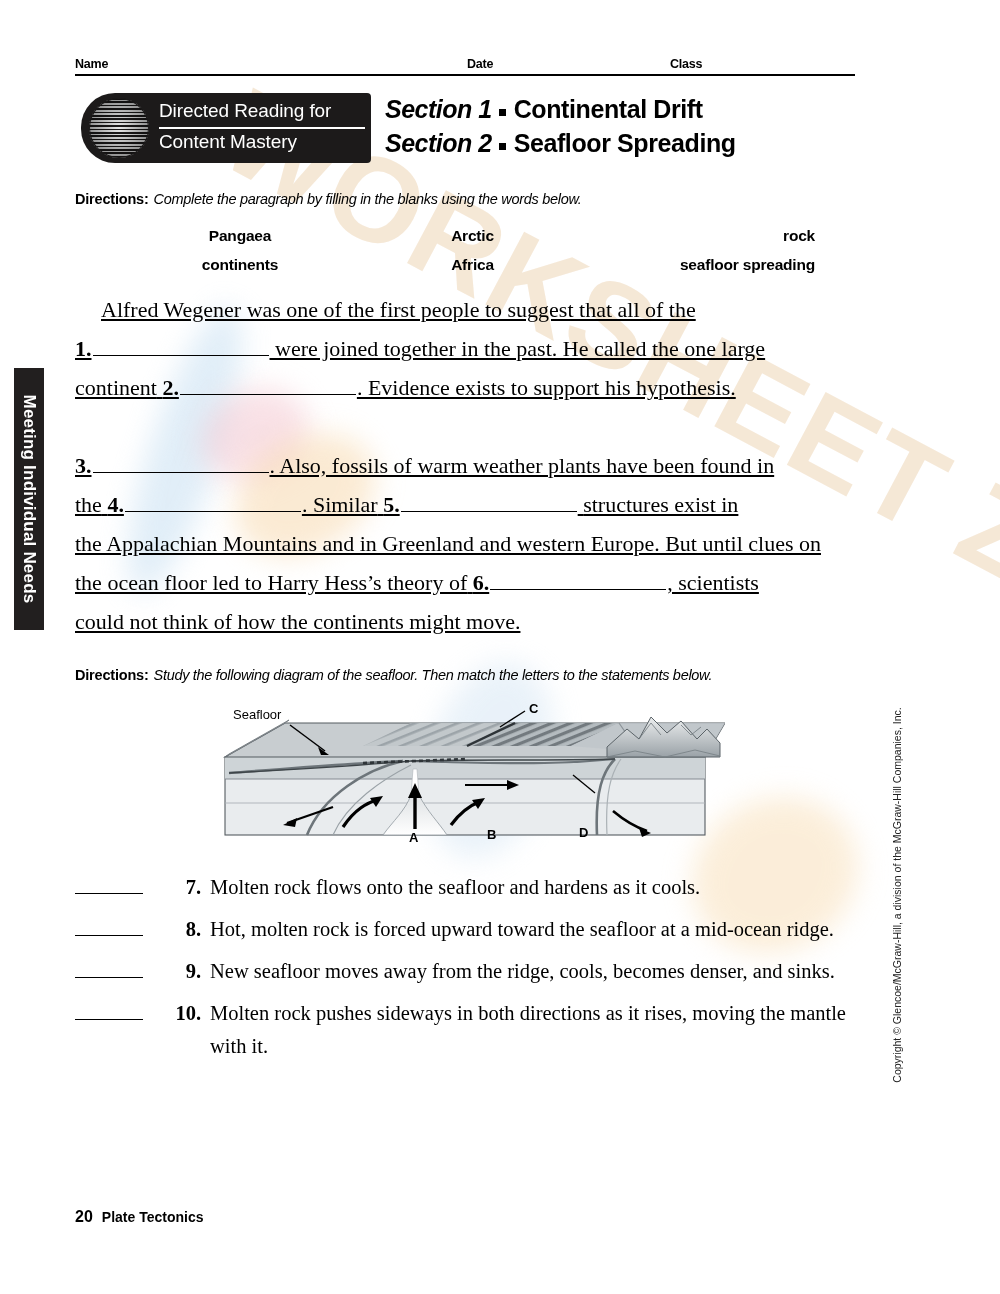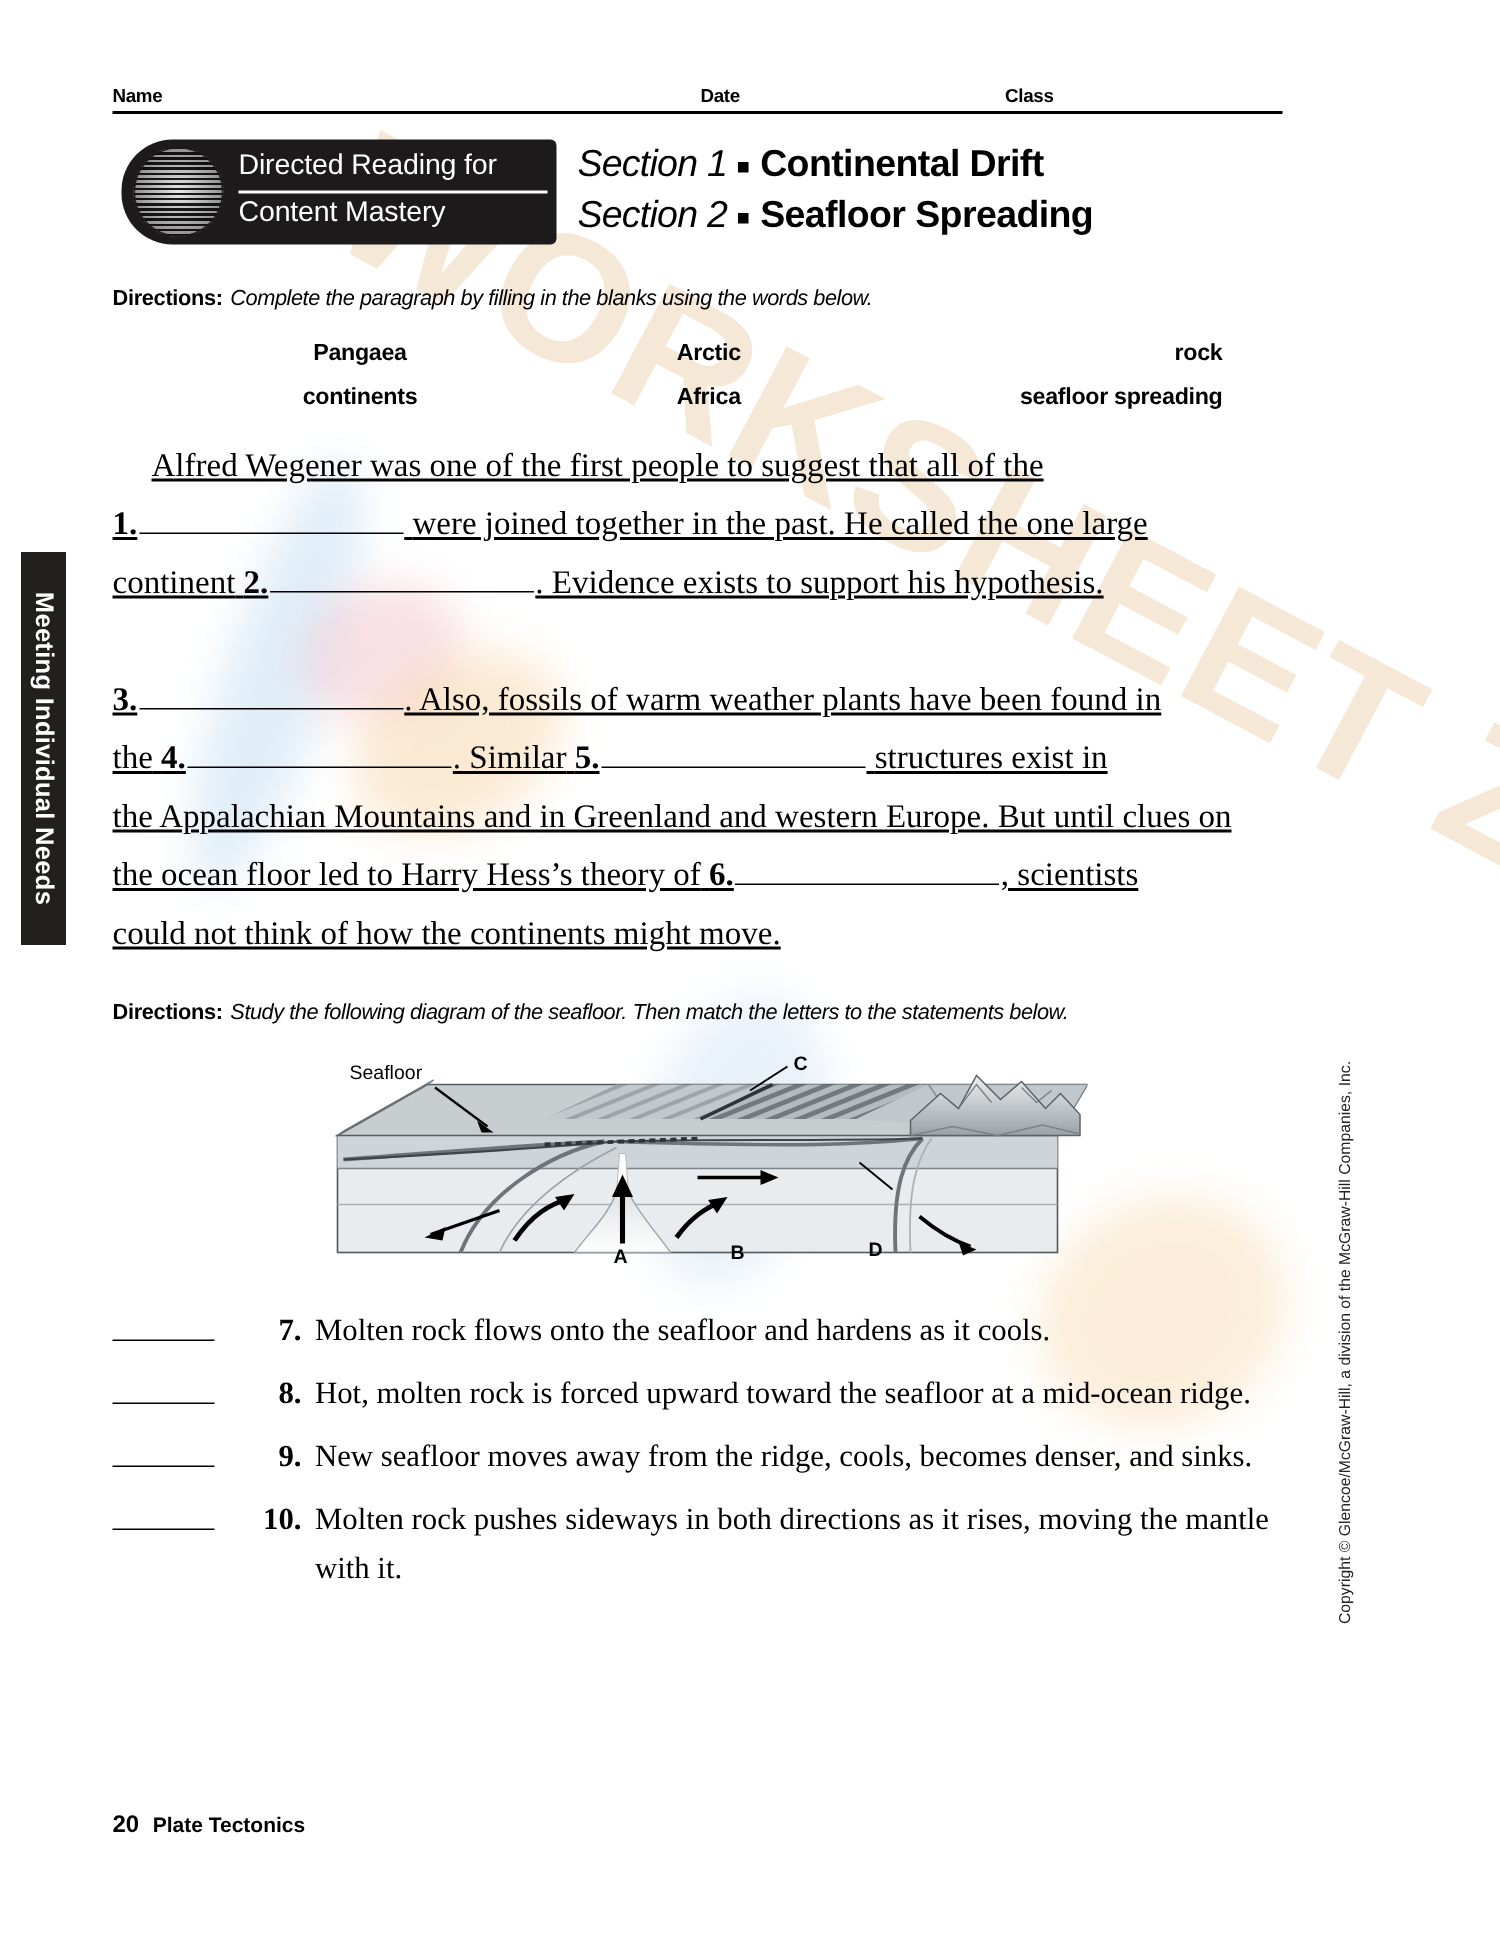--- a/index.html
+++ b/index.html
@@ -165,21 +165,21 @@
   .banner-right {
     position: absolute;
     left: 310px;
     white-space: nowrap;
     font-family: "Liberation Sans", sans-serif;
   }
   #sec-row1 { top: 2px; }
   #sec-row2 { top: 36px; }
   .sec-num {
     font-style: italic;
-    font-weight: normal;
+    font-weight: bold;
     font-size: 25px;
     letter-spacing: -0.5px;
   }
   .sec-sq {
     display: inline-block;
     width: 7px;
     height: 7px;
     background: #000;
     margin: 0 8px 3px 7px;
     vertical-align: middle;

